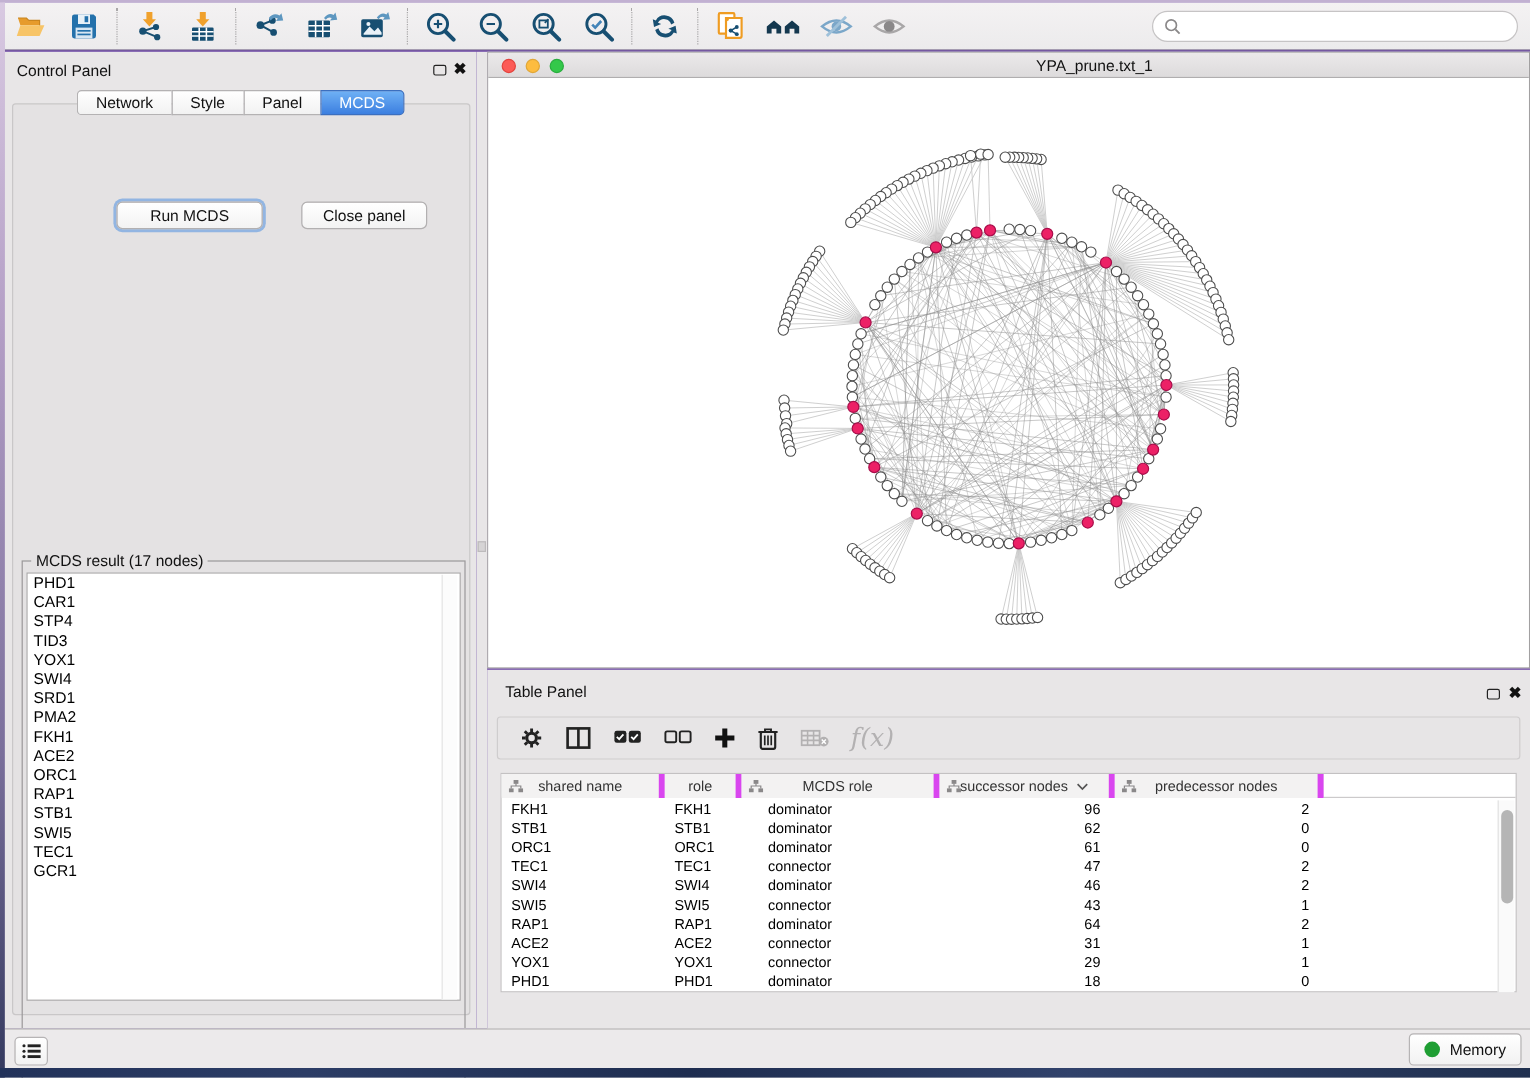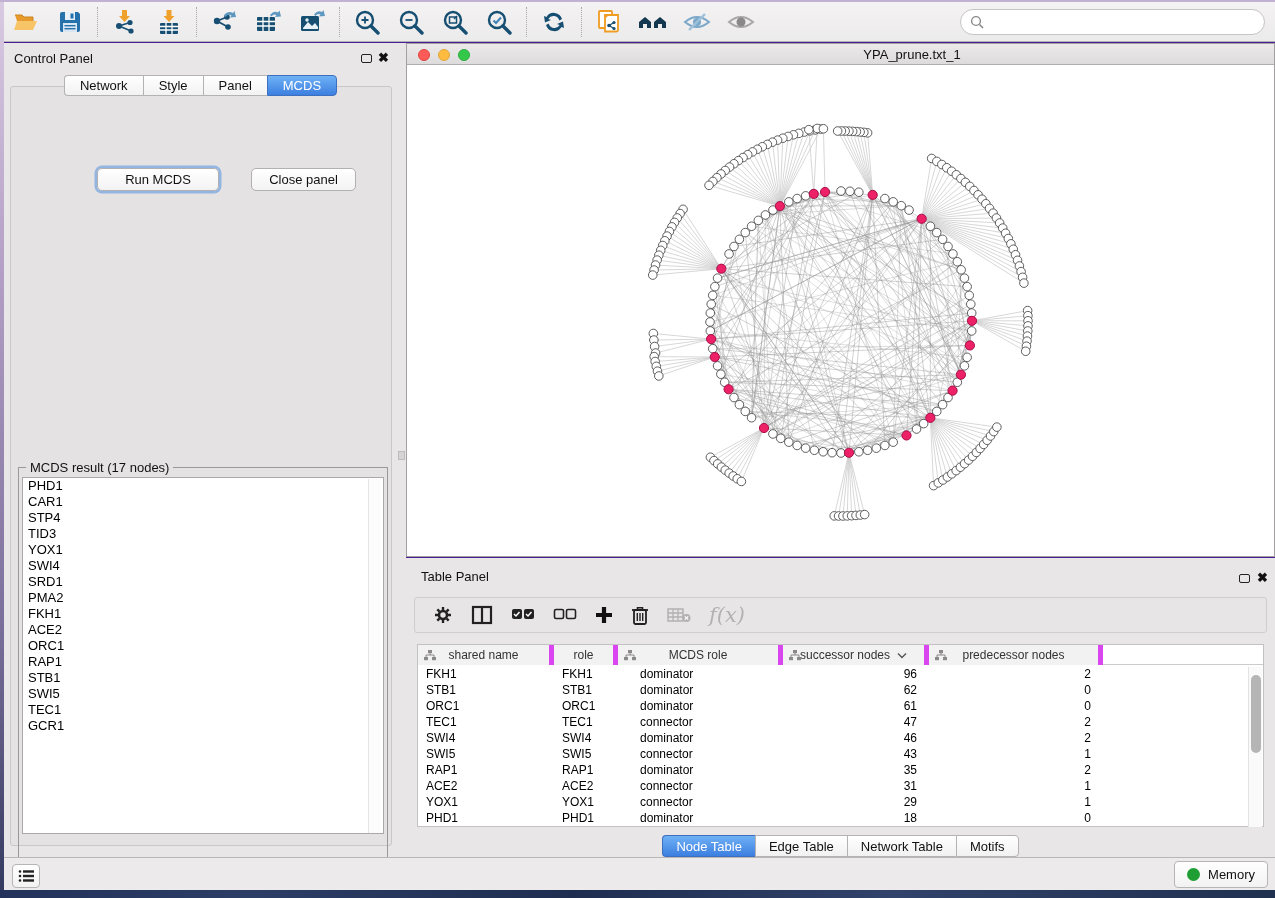--- a/index.html
+++ b/index.html
@@ -1039,21 +1039,21 @@
             <div class="td" style="width:136px">SWI5</div>
             <div class="td" style="width:64px">SWI5</div>
             <div class="td" style="width:165px;padding-left:22px">connector</div>
             <div class="td num" style="width:146px">43</div>
             <div class="td num" style="width:174px">1</div>
           </div>
           <div class="tr">
             <div class="td" style="width:136px">RAP1</div>
             <div class="td" style="width:64px">RAP1</div>
             <div class="td" style="width:165px;padding-left:22px">dominator</div>
-            <div class="td num" style="width:146px">35</div>
+            <div class="td num" style="width:146px">64</div>
             <div class="td num" style="width:174px">2</div>
           </div>
           <div class="tr">
             <div class="td" style="width:136px">ACE2</div>
             <div class="td" style="width:64px">ACE2</div>
             <div class="td" style="width:165px;padding-left:22px">connector</div>
             <div class="td num" style="width:146px">31</div>
             <div class="td num" style="width:174px">1</div>
           </div>
           <div class="tr">
@@ -1068,26 +1068,20 @@
             <div class="td" style="width:64px">PHD1</div>
             <div class="td" style="width:165px;padding-left:22px">dominator</div>
             <div class="td num" style="width:146px">18</div>
             <div class="td num" style="width:174px">0</div>
           </div>
         </div>
       <div id="tp-scroll">
           <div id="tp-thumb"></div>
         </div>
     </div>
-    <div id="tp-tabs">
-        <div class="tp-tab active">Node Table</div>
-        <div class="tp-tab">Edge Table</div>
-        <div class="tp-tab">Network Table</div>
-        <div class="tp-tab">Motifs</div>
-      </div>
   </div>
 
   <div id="status-bar">
     <div id="status-menu-btn">
       <svg width="16" height="14" viewBox="0 0 16 14">
         <circle cx="2" cy="2.5" r="1.3" fill="#222"></circle>
           <rect x="5" y="1.3" width="11" height="2.4" fill="#222"></rect>
         <circle cx="2" cy="7" r="1.3" fill="#222"></circle>
           <rect x="5" y="5.8" width="11" height="2.4" fill="#222"></rect>
         <circle cx="2" cy="11.5" r="1.3" fill="#222"></circle>

